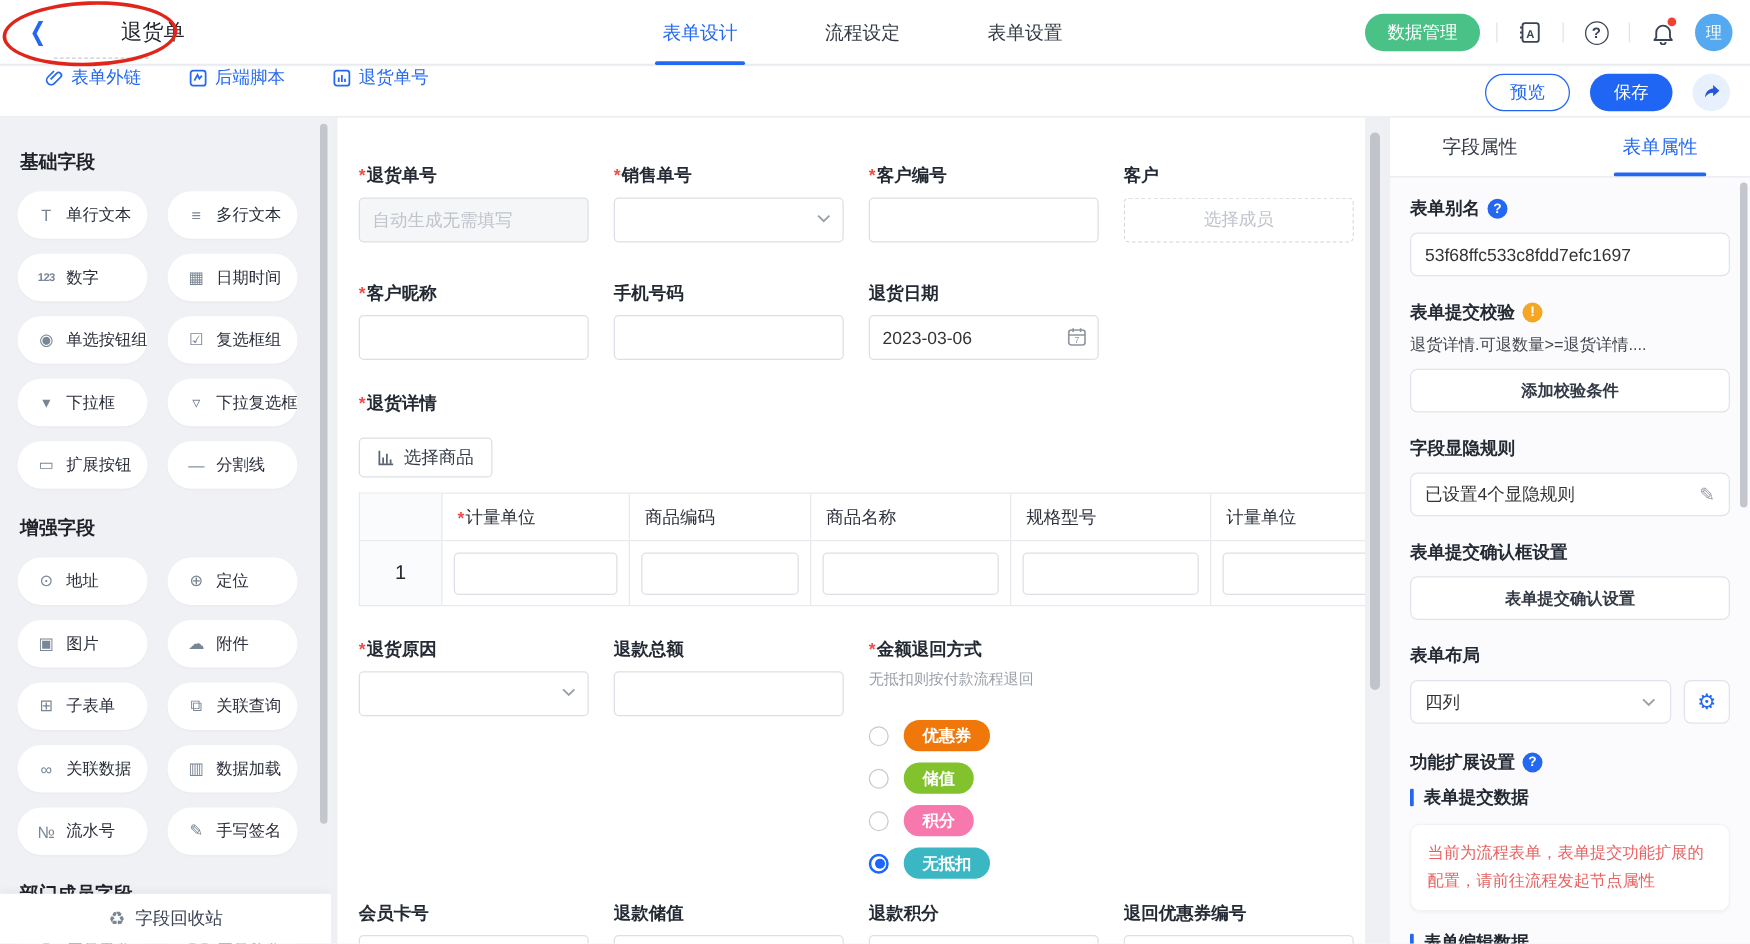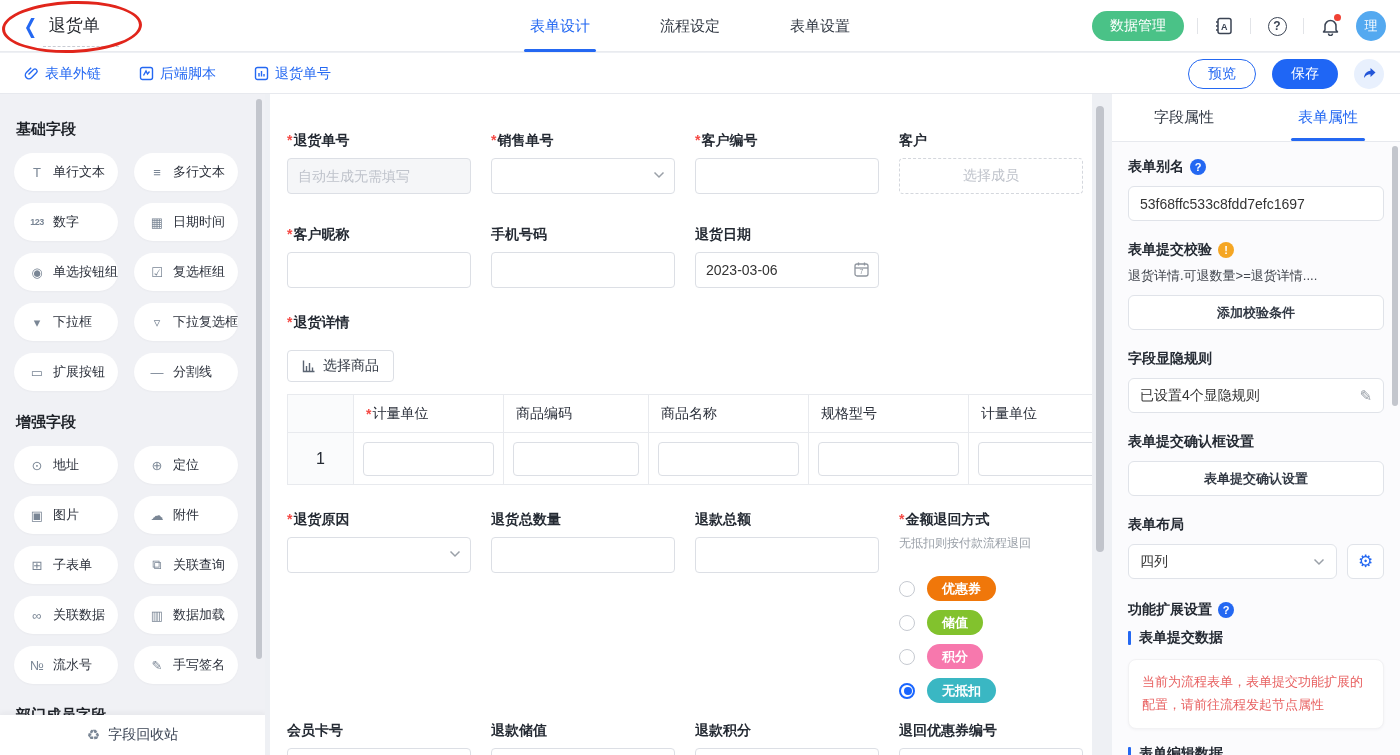--- a/index.html
+++ b/index.html
@@ -3,38 +3,38 @@
 <meta charset="utf-8">
 <style>
   * { margin:0; padding:0; box-sizing:border-box; }
   html,body { width:1400px; height:755px; overflow:hidden; }
   body { font-family:"Liberation Sans","DejaVu Sans",sans-serif; background:#eef0f4; color:#242a33; position:relative; }
 
   
   .hdr { position:absolute; left:0; top:0; width:1400px; height:52px; background:#fff; border-bottom:1px solid #e9ebef; z-index:5; }
   .back-wrap { position:absolute; left:22px; top:14px; display:flex; align-items:center; gap:10px; cursor:pointer; }
   .back-chev { color:#2468f2; font-size:20px; font-weight:bold; line-height:1; transform:scaleX(.8); }
-  .hdr-title { font-size:17px; color:#1f2329; font-weight:500; }
+  .hdr-title { font-size:17px; color:#1f2329; font-weight:500;margin-left:48px; }
   .title-dash { position:absolute; left:43px; top:46px; width:76px; border-bottom:1px dashed #c9ccd4; }
   .annot { position:absolute; left:2px; top:1px; width:140px; height:52px; border:3px solid #e1251b; border-radius:50%; transform:rotate(-2deg); pointer-events:none; z-index:9; }
   .hdr-tabs { position:absolute; left:530px; top:0; height:52px; display:flex; gap:70px; align-items:center; }
   .hdr-tab { font-size:15px; color:#333a45; cursor:pointer; position:relative; height:52px; display:flex; align-items:center; }
   .hdr-tab.active { color:#2468f2; }
   .hdr-tab.active::after { content:""; position:absolute; left:-6px; right:-6px; bottom:0; height:3px; background:#2468f2; border-radius:2px; }
   .hdr-right { position:absolute; right:14px; top:0; height:52px; display:flex; align-items:center; gap:13px; }
   .pill-green { height:30px; padding:0 18px; border-radius:15px; color:#fff; font-size:14px; display:flex; align-items:center; cursor:pointer; }
   .vdiv { width:1px; height:16px; background:#e2e4e8; }
   .hicon { width:26px; height:26px; display:flex; align-items:center; justify-content:center; color:#3b4454; cursor:pointer; position:relative; }
   .help-circ { width:19px; height:19px; border:1.6px solid #3b4454; border-radius:50%; font-size:12px; display:flex; align-items:center; justify-content:center; font-weight:bold; }
   .bell-dot { position:absolute; right:2px; top:1px; width:7px; height:7px; border-radius:50%; background:#f04134; }
   .avatar { width:30px; height:30px; border-radius:50%; color:#fff; font-size:13px; display:flex; align-items:center; justify-content:center; cursor:pointer; }
 
   
   .tbar { position:absolute; left:0; top:53px; width:1400px; height:41px; background:#fff; border-bottom:1px solid #e7e9ee; z-index:4; }
-  .tbar-links { position:absolute; left:24px; top:0; height:41px; display:flex; gap:38px; align-items:center; }
+  .tbar-links { position:absolute; left:36px; top:0; height:41px; display:flex; gap:38px; align-items:flex-start; }
   .tlink { display:flex; align-items:center; gap:6px; color:#2468f2; font-size:14px; cursor:pointer; }
   .tbar-right { position:absolute; right:16px; top:0; height:41px; display:flex; gap:16px; align-items:center; }
   .btn-outline { height:30px; padding:0 19px; border:1px solid #2468f2; color:#2468f2; background:#fff; border-radius:15px; font-size:14px; cursor:pointer; font-family:inherit; }
   .btn-primary { height:30px; padding:0 19px; border:none; color:#fff; border-radius:15px; font-size:14px; cursor:pointer; font-family:inherit; }
   .share-circ { width:30px; height:30px; border-radius:50%; background:#e8f0fd; display:flex; align-items:center; justify-content:center; cursor:pointer; }
 
   
   .sidebar { position:absolute; left:0; top:94px; width:265px; height:661px; background:#f0f1f5; overflow:hidden; }
   .sb-inner { padding:22px 12px 0 14px; }
   .sb-title { font-size:15px; font-weight:bold; color:#1f2329; margin:4px 0 14px 2px; }
@@ -404,24 +404,20 @@
     <div class="fcol">
       <div class="flabel"><span class="req">*</span><span>退货原因</span></div>
       <div class="selbox">
         <input class="inp" readonly="" style="">
         <svg class="chev" width="12" height="8" viewBox="0 0 12 8" fill="none" stroke="#9aa0a8" stroke-width="1.5">
             <path d="M1.5 1.5 L6 6 L10.5 1.5"></path>
           </svg>
       </div>
     </div>
     <div class="fcol">
-      <div class="flabel"><span>退货总数量</span></div>
-      <input class="inp" style="">
-    </div>
-    <div class="fcol">
       <div class="flabel"><span>退款总额</span></div>
       <input class="inp" style="">
     </div>
     <div class="fcol">
       <div class="flabel"><span class="req">*</span><span>金额退回方式</span></div>
       <div class="hint">无抵扣则按付款流程退回</div>
       <div class="ropt">
         <span class="radio"></span>
         <span class="rpill" style="background: rgb(240, 119, 10);">优惠券</span>
       </div>

